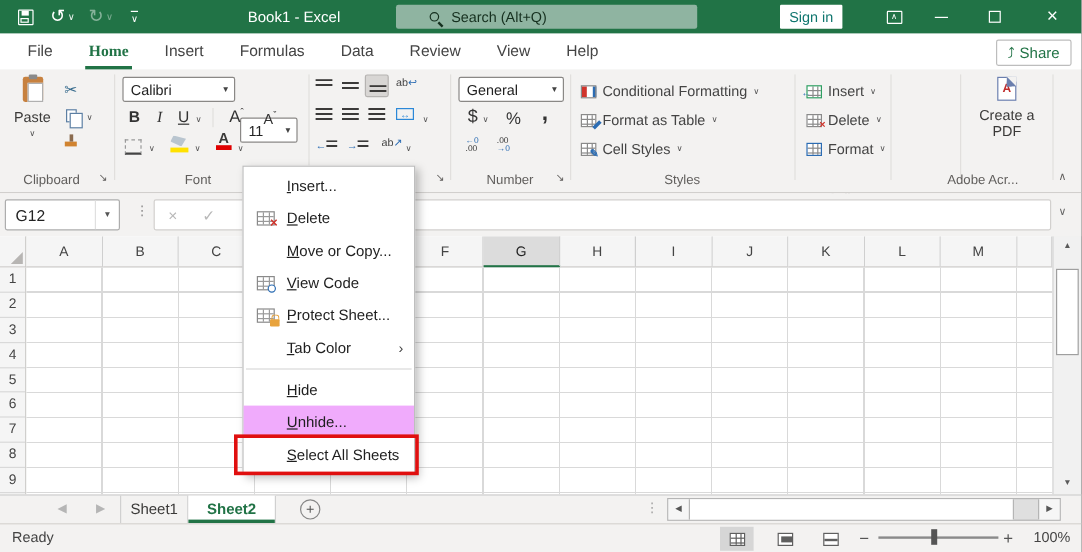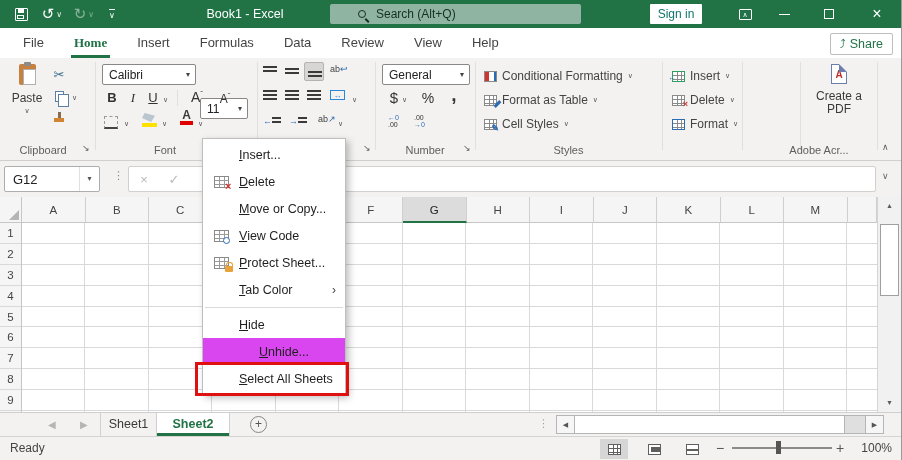--- a/index.html
+++ b/index.html
@@ -136,21 +136,21 @@
   #zoom-handle { position:absolute; left:776px; top:441px; width:5px; height:13px; background:#555; }
   #zoom-in { position:absolute; left:836px; top:3px; font-size:14px; color:#555; }
   #zoom-pct { position:absolute; left:852px; top:4px; width:40px; text-align:right; }
 
   
   #context-menu { position:absolute; left:202px; top:138px; width:144px; background:#fff; border:1px solid #bebebe; box-shadow:3px 3px 7px rgba(0,0,0,.25); padding:2px 0; z-index:50; }
   .mi { position:relative; height:27px; display:flex; align-items:center; font-size:12.5px; color:#1f1f1f; }
   .mi .mi-ico { position:absolute; left:7px; width:22px; height:18px; display:flex; align-items:center; justify-content:center; }
   .mi .mi-label { margin-left:36px; }
   .mi .mi-sub { position:absolute; right:9px; font-size:12px; color:#444; }
-  .mi.hl { background:#d946ef;padding-left:20px; }
+  .mi.hl { background:#f0abfc; }
   .msep { height:8px; position:relative; }
   .msep::after { content:""; position:absolute; left:2px; right:2px; top:4px; height:1px; background:#d9d9d9; }
   #red-box { position:absolute; left:-8px; top:223px; width:154px; height:34px; border:3px solid #e01010; z-index:60; pointer-events:none; }
   .sheet-ico { width:15px; height:12px; border:1px solid #8a8a8a; background:
       linear-gradient(#9a9a9a 0 0) 0 3.5px/100% 1px no-repeat,
       linear-gradient(#9a9a9a 0 0) 0 7px/100% 1px no-repeat,
       linear-gradient(#9a9a9a 0 0) 4.5px 0/1px 100% no-repeat,
       linear-gradient(#9a9a9a 0 0) 9px 0/1px 100% no-repeat,#fff; position:relative; }
   .g-x { position:absolute; right:-4px; bottom:-5px; color:#d0342c; font-weight:bold; font-size:11px; }
   .g-pen { position:absolute; right:-4px; bottom:-4px; width:3px; height:10px; background:#2b6cb3; transform:rotate(45deg); }

